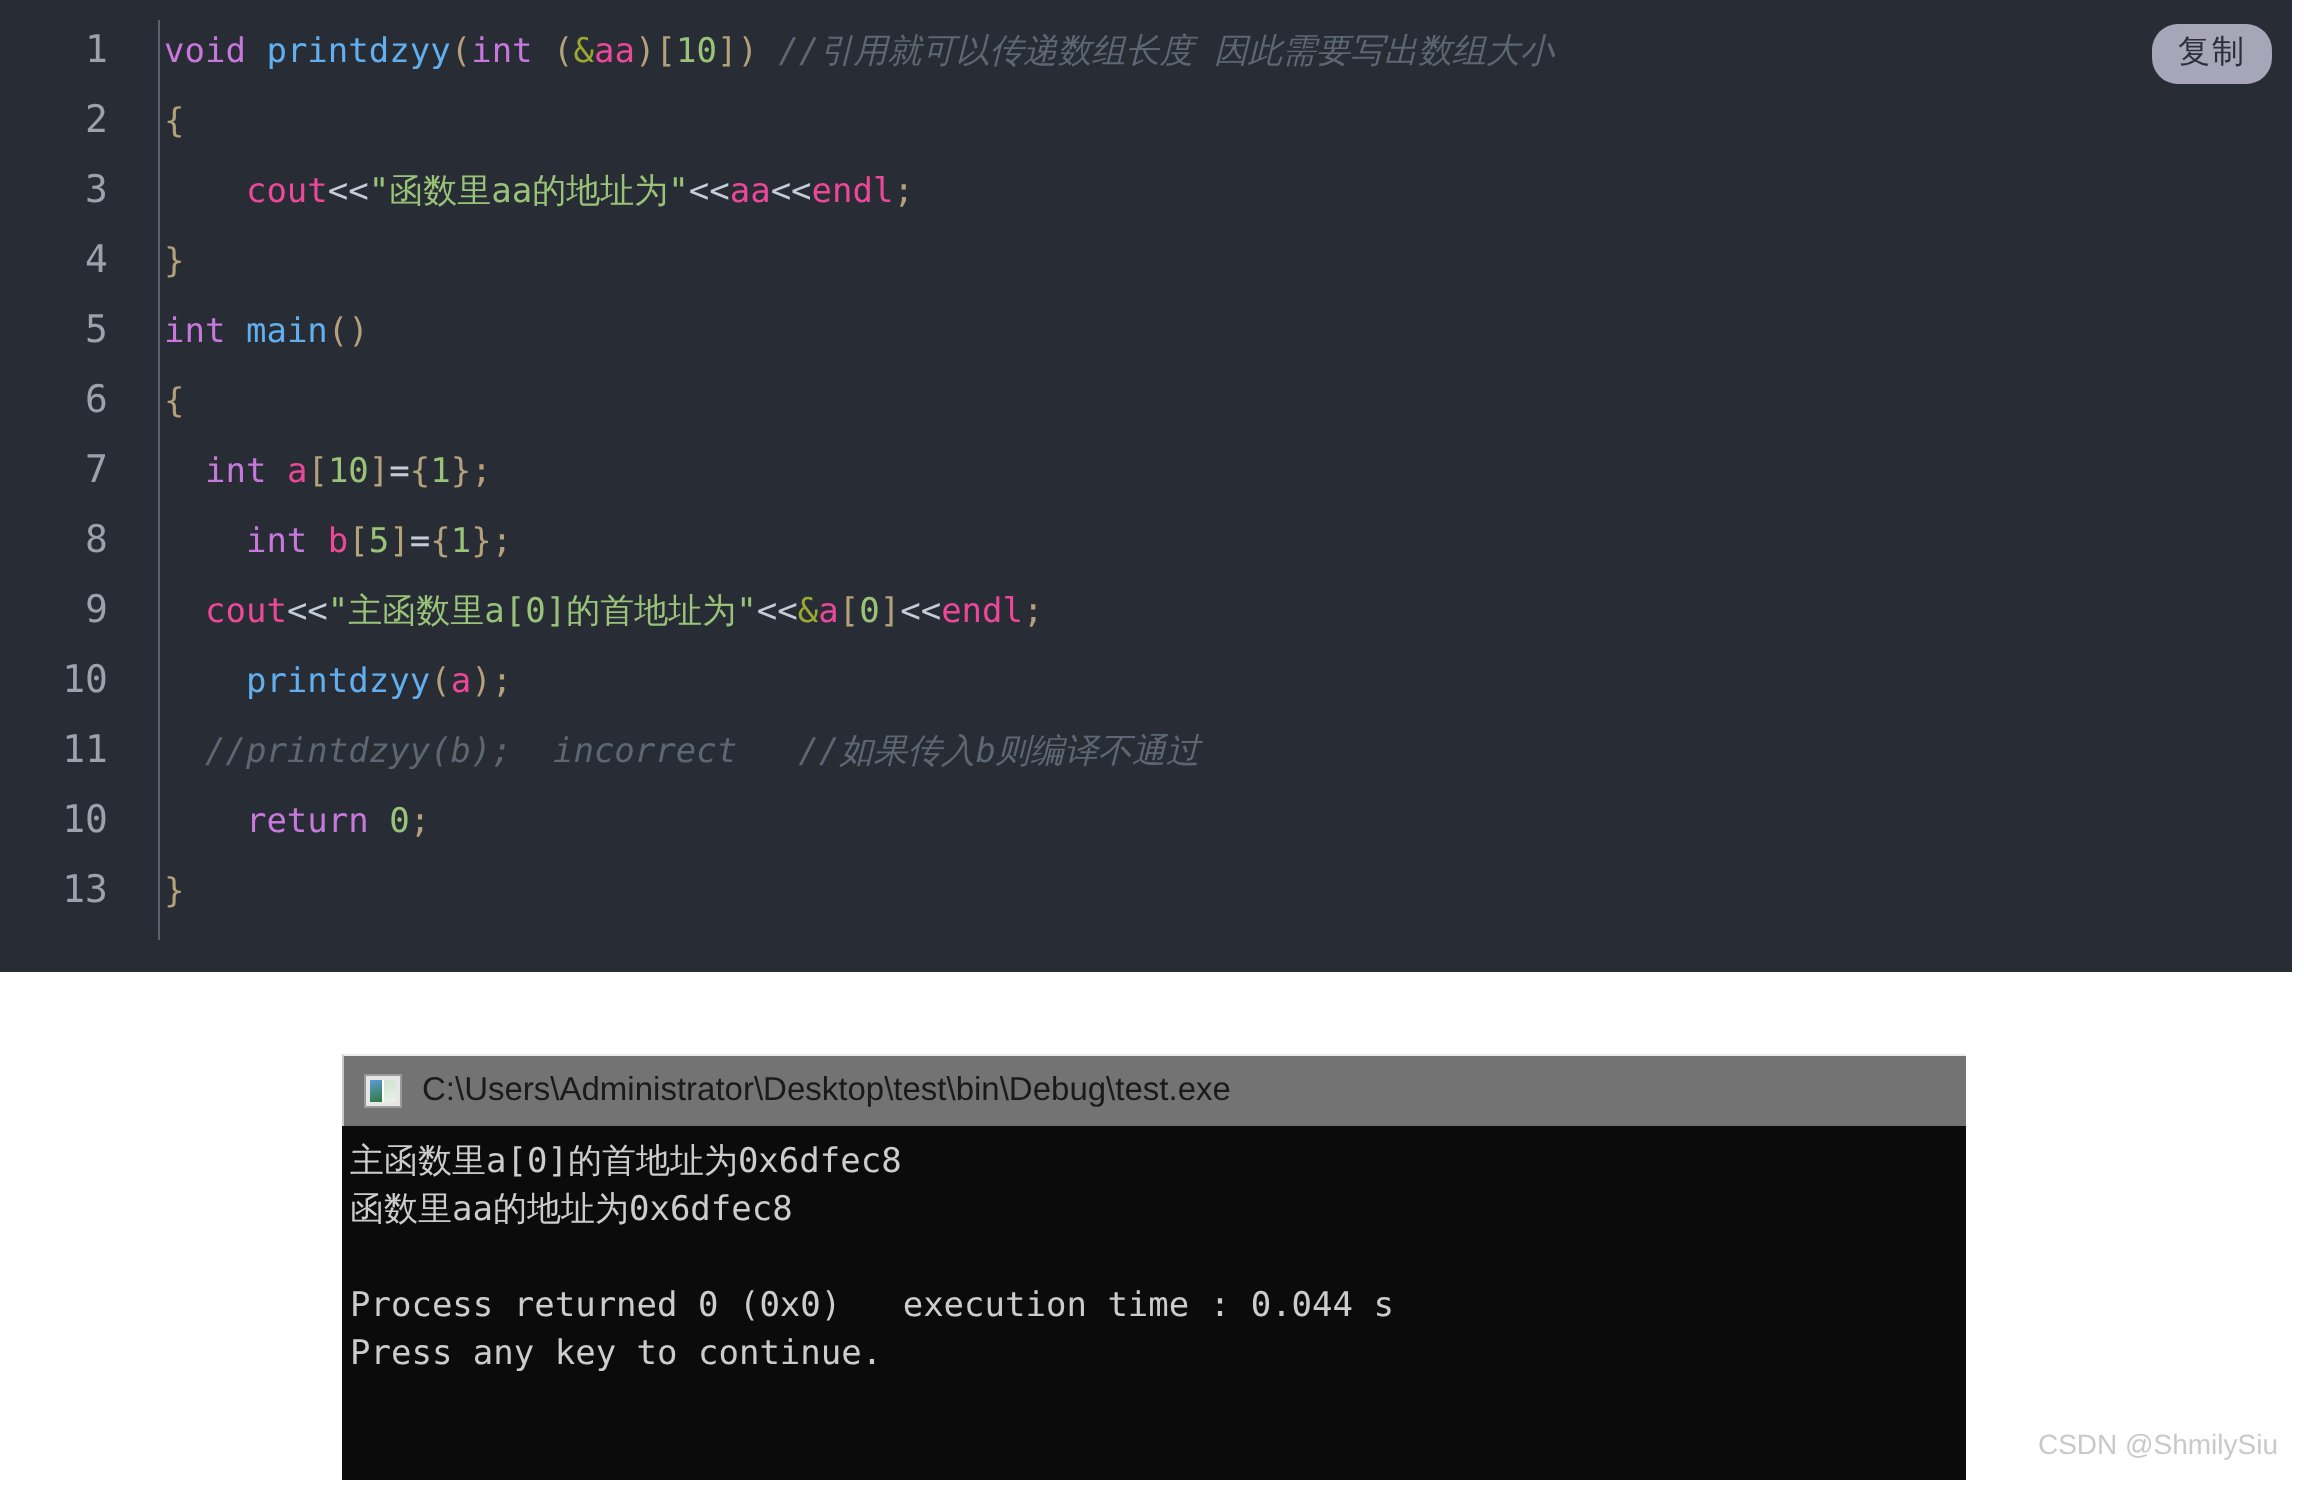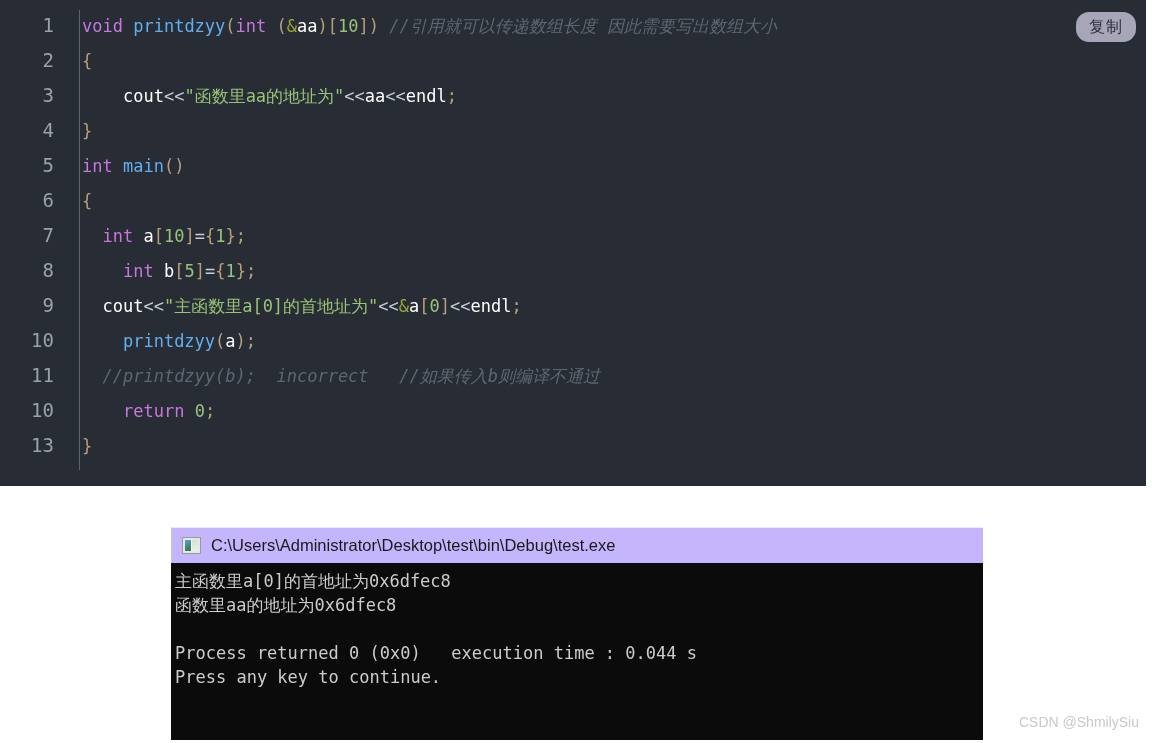--- a/index.html
+++ b/index.html
@@ -84,34 +84,34 @@
   }
 
   
   .t-kw   { color: #c678dd; margin-top: 44px; }
   .t-fn   { color: #61afef; }
   .t-num  { color: #98c379; }
   .t-str  { color: #98c379; }
   .t-op   { color: #c3ccd8; }
   .t-amp  { color: #9aa832; }
   .t-punc { color: #b4a07a; }
-  .t-id   { color: #ffffff; }
+  .t-id   { color: #ec4899; }
   .t-cmt  { color: #5c6773; font-style: italic; }
 
   
   .console-window {
     position: absolute;
     left: 171px;
     top: 527px;
     width: 812px;
     height: 213px;
   }
   .console-titlebar {
     height: 36px;
-    background: #c4b5fd;
+    background: #737373;
     border-left: 1px solid #c8c8c8;
     border-top: 1px solid #ededed;
     display: flex;
     align-items: center;
     padding-left: 10px;
     box-sizing: border-box;
   }
   .console-icon {
     width: 19px;
     height: 17px;

